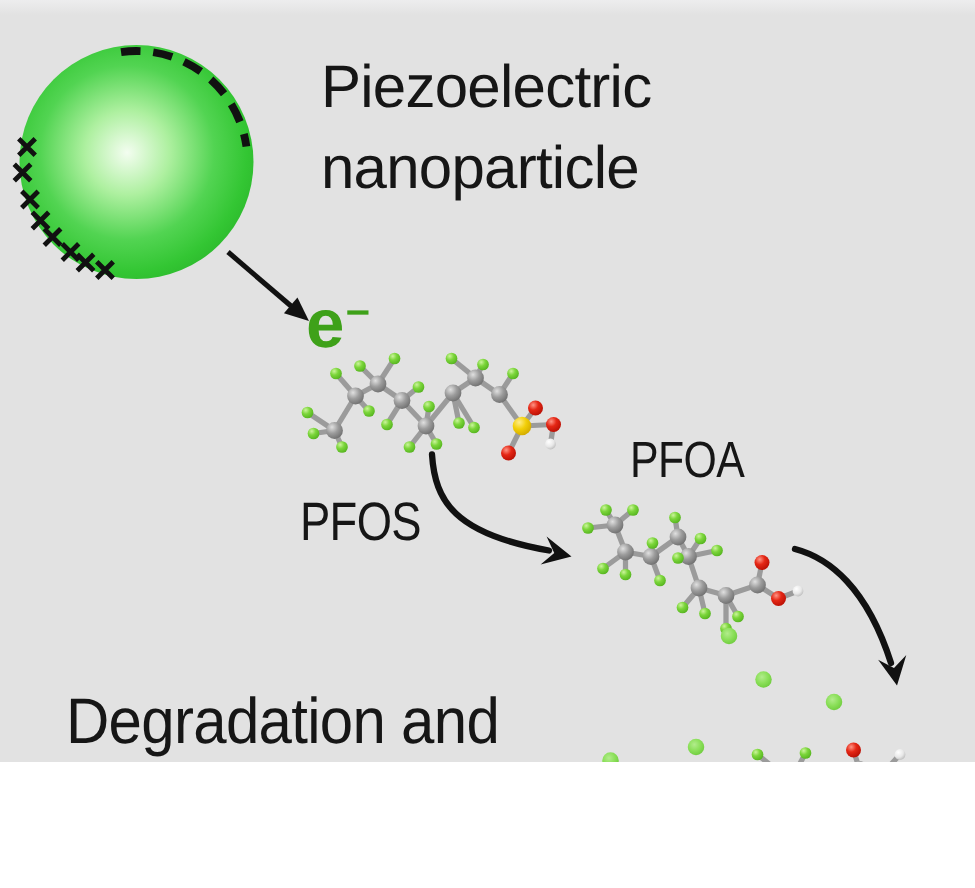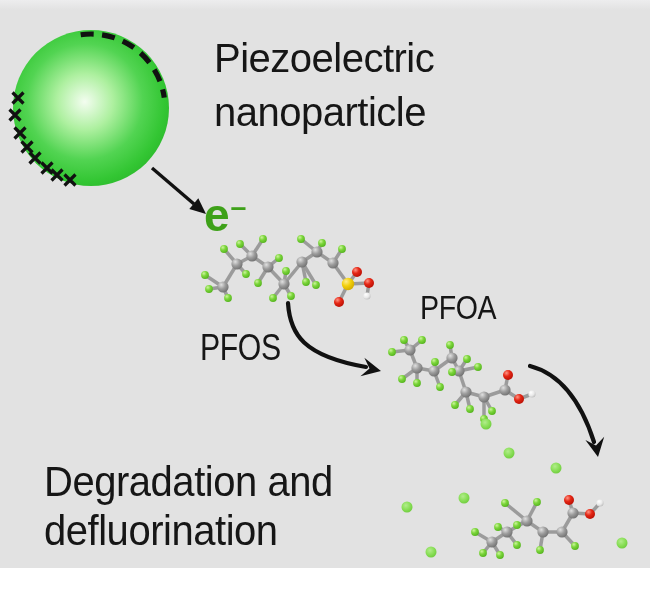--- a/index.html
+++ b/index.html
@@ -1,17 +1,17 @@
 <!DOCTYPE html>
 <html><head>
 <meta charset="utf-8">
 <style>
   html,body{margin:0;padding:0;background:#ffffff;}
   .canvas{
-    position:relative;width:650px;height:568px;overflow:hidden;
+    position:relative;width:650px;height:508px;overflow:hidden;
     background:linear-gradient(#ededee 0px,#e2e2e2 10px,#e2e2e2 582px,#ededee 592px);
     font-family:"Liberation Sans",sans-serif;
     text-decoration:underline;
   }
   .scene-svg{position:absolute;left:0;top:0;}
   .lbl{
     position:absolute;color:#161616;font-weight:500;letter-spacing:-0.5px;
     white-space:pre-line;transform-origin:0 0;line-height:1.0;
   }
   #title-label{left:214px;top:31px;font-size:40px;line-height:54px;}

